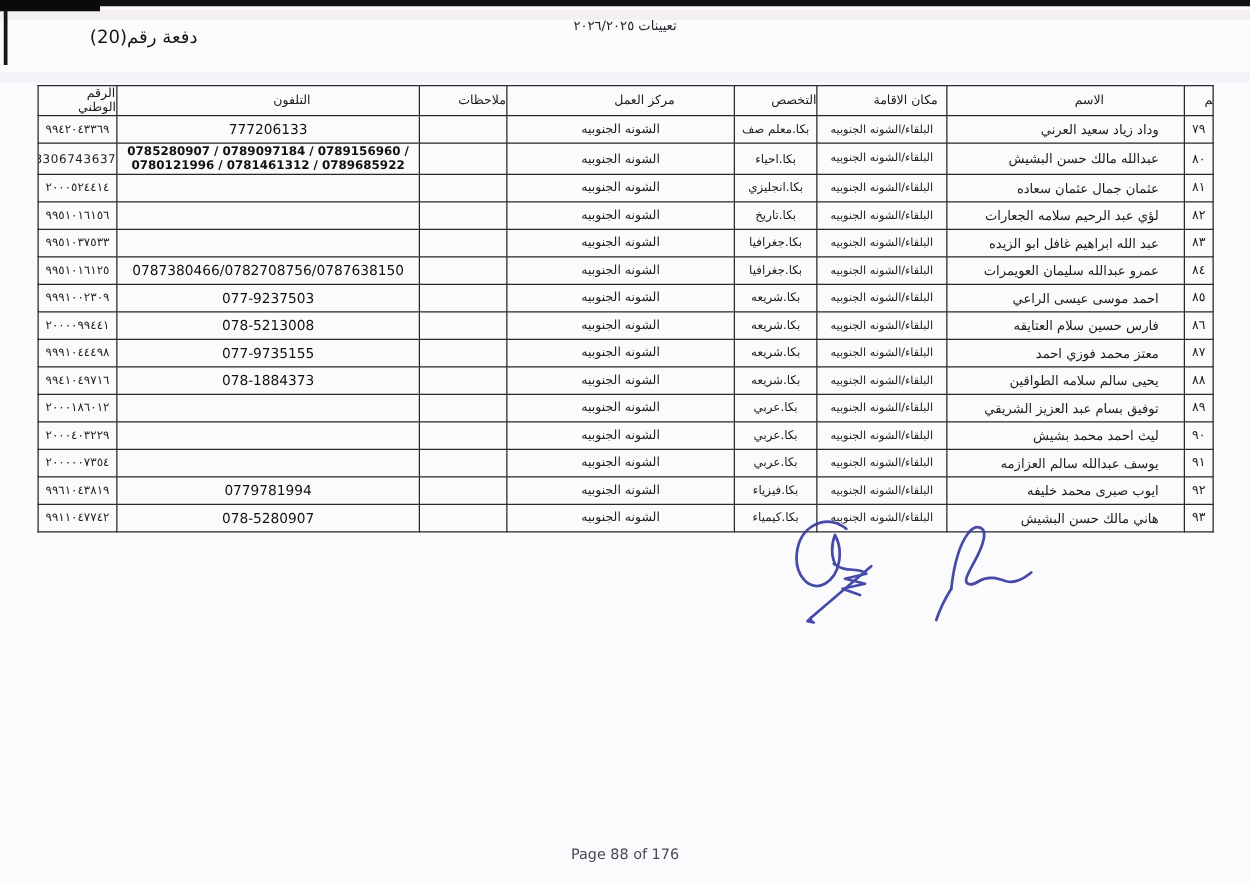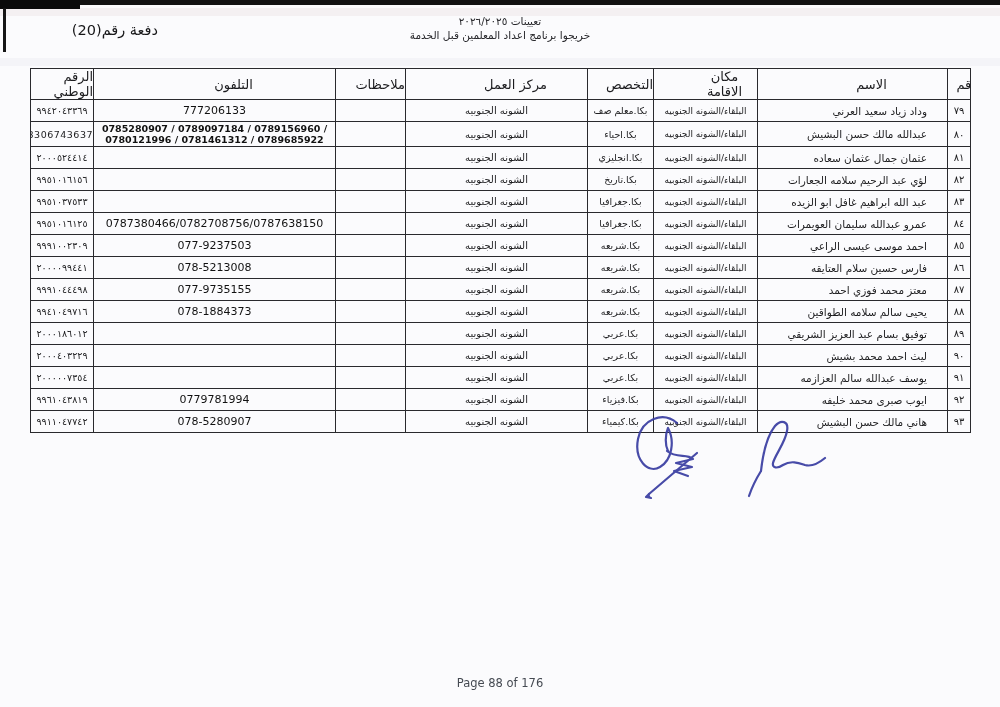--- a/index.html
+++ b/index.html
@@ -22,21 +22,21 @@
   .titles{
     position:absolute;top:15px;left:0;width:1000px;
     direction:rtl;text-align:center;font-size:10.5px;line-height:13.5px;color:#26262a;
   }
   .doc-table-wrap{position:absolute;top:68px;left:30px;}
   table{
     border-collapse:collapse;table-layout:fixed;width:940px;direction:rtl;
     border:1.5px solid #222226;
   }
   th,td{border:1px solid #29292d;overflow:hidden;padding:0;}
-  th{height:23px;font-size:13px;font-weight:normal;text-align:center;color:#1b1b1e;padding-left:38px;}
+  th{height:23px;font-size:10px;font-weight:normal;text-align:center;color:#1b1b1e;padding-left:38px;}
   td{height:21px;font-size:11px;white-space:nowrap;vertical-align:middle;}
   tr.tall td{height:24px;}
   .c-num{text-align:center;font-size:10px;}
   .c-name{text-align:right;padding-right:20px;font-size:10.5px;}
   .c-res{text-align:center;font-size:9px;}
   .c-spec{text-align:center;font-size:9.5px;}
   .c-center{text-align:center;font-size:10px;}
   .c-notes{text-align:center;}
   .c-phone{text-align:center;font-size:11px;color:#111;margin-top:15px;}
   .c-phone.phone-small{font-size:9.5px;white-space:normal;line-height:11px;font-weight:bold;}
@@ -53,21 +53,20 @@
 <div class="streak streak1"></div>
 <div class="streak streak2"></div>
 <div class="top-bar"></div>
 <div class="top-bar-left"></div>
 <div class="edge-mark"></div>
 
 <div class="batch-label">دفعة رقم(20)</div>
 
 <div class="titles">
   <div>تعيينات ٢٠٢٦/٢٠٢٥</div>
-  <div>خريجوا برنامج اعداد المعلمين قبل الخدمة</div>
 </div>
 
 <div class="doc-table-wrap">
   <table>
     <colgroup>
       <col style="width:23px">
         <col style="width:190px">
         <col style="width:104px">
         <col style="width:66px">
       <col style="width:182px">

